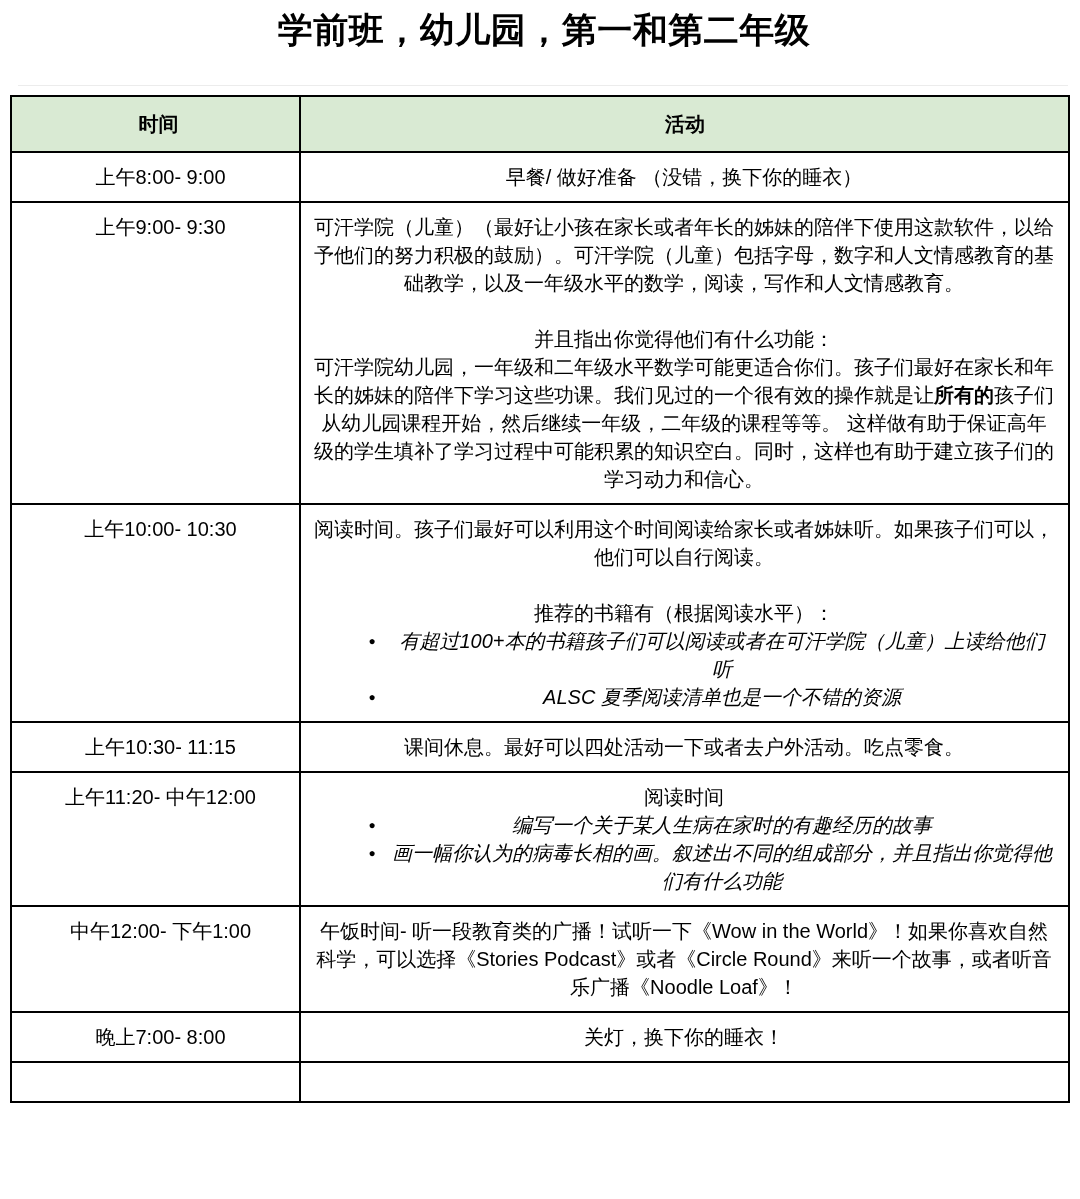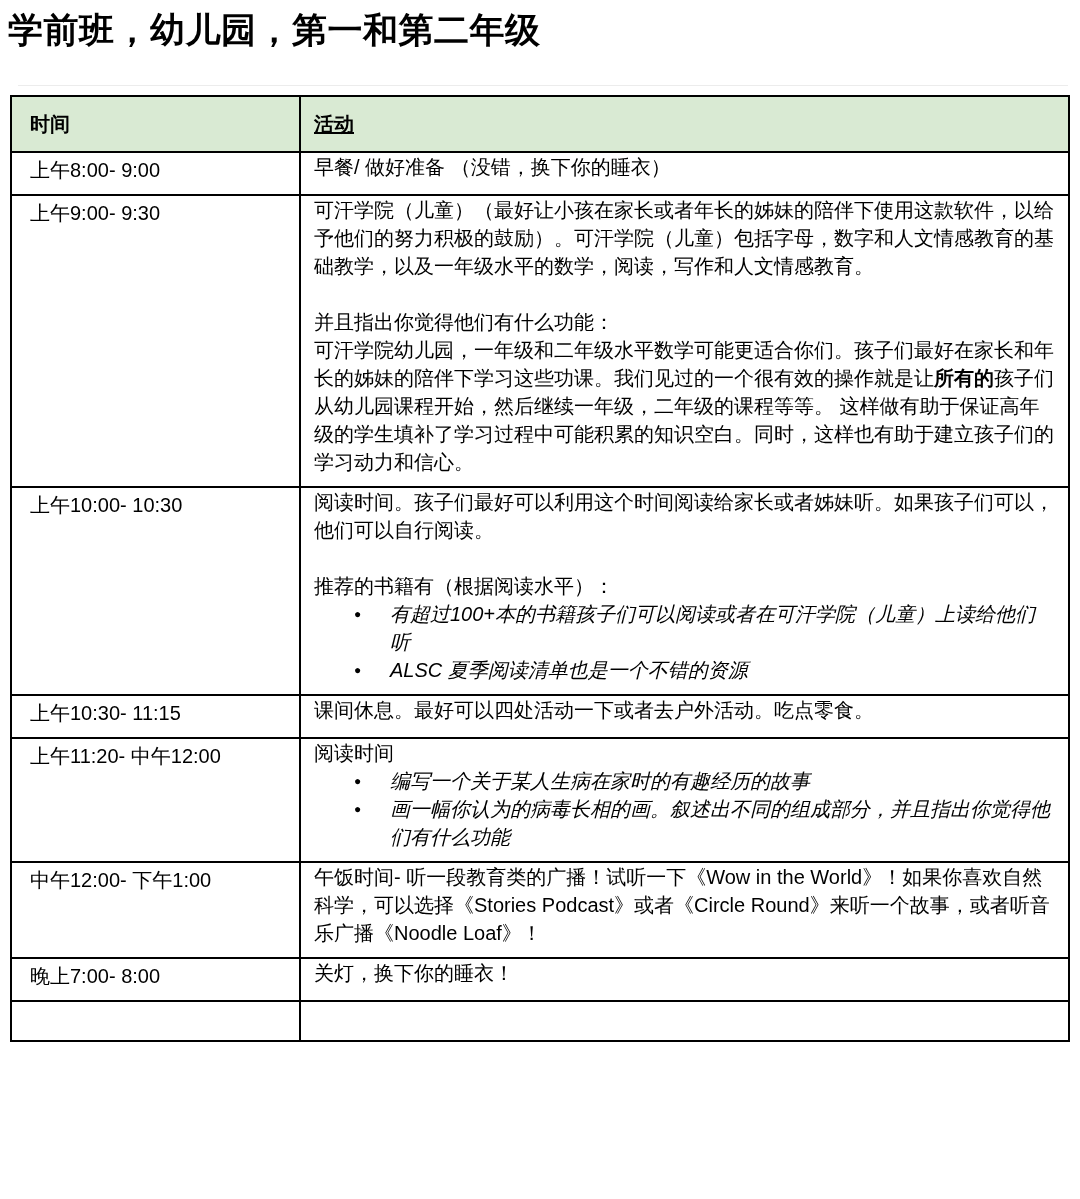--- a/index.html
+++ b/index.html
@@ -7,43 +7,44 @@
   body {
     width: 1080px; height: 1199px; overflow: hidden;
     background: #ffffff; color: #000000;
     font-family: "Liberation Sans", "DejaVu Sans", sans-serif;
     position: relative;
   }
   h1.doc-title {
     margin: 8px 0 0 8px;
     font-size: 35px; line-height: 44px; font-weight: 700;
     letter-spacing: 0.5px;
+    text-align: center;
   }
   .hairline {
     position: absolute; top: 85px; left: 18px; width: 1050px; height: 1px;
     background: #ececec;
   }
   table.schedule {
     border-collapse: collapse; table-layout: fixed;
     width: 1060px; margin: 43px 0 0 10px;
   }
   table.schedule col.col-time { width: 289px; }
   th, td {
     border: 2px solid var(--border-color, #000);
-    vertical-align: top; text-align: left;
+    vertical-align: top; text-align: center;
     font-size: 20px; line-height: 28px;
   }
   th {
     background: var(--header-bg, #d9ead3);
     font-weight: 700;
     padding: 13px 12px 13px 18px;
   }
-  th.col-activity-h { padding-left: 13px; text-decoration: underline; }
-  td.time-cell { padding: 3px 8px 10px 18px; white-space: nowrap; }
-  td.activity-cell { padding: 0 14px 10px 13px; }
+  th.col-activity-h { padding-left: 13px; }
+  td.time-cell { padding: 10px 8px 10px 18px; white-space: nowrap; }
+  td.activity-cell { padding: 10px 14px 10px 13px; }
   .para { min-height: 28px; }
   .para.blank { height: 28px; }
   .bold { font-weight: 700; }
   .bullet-item { display: flex; padding-left: 40px; }
   .bullet-marker { flex: 0 0 36px; width: 36px; font-size: 12px; line-height: 28px; }
   .bullet-text { flex: 1 1 auto; font-style: italic; }
   tr.partial-row td { height: 40px; padding: 0; }
 </style>
 </head>
 <body>

